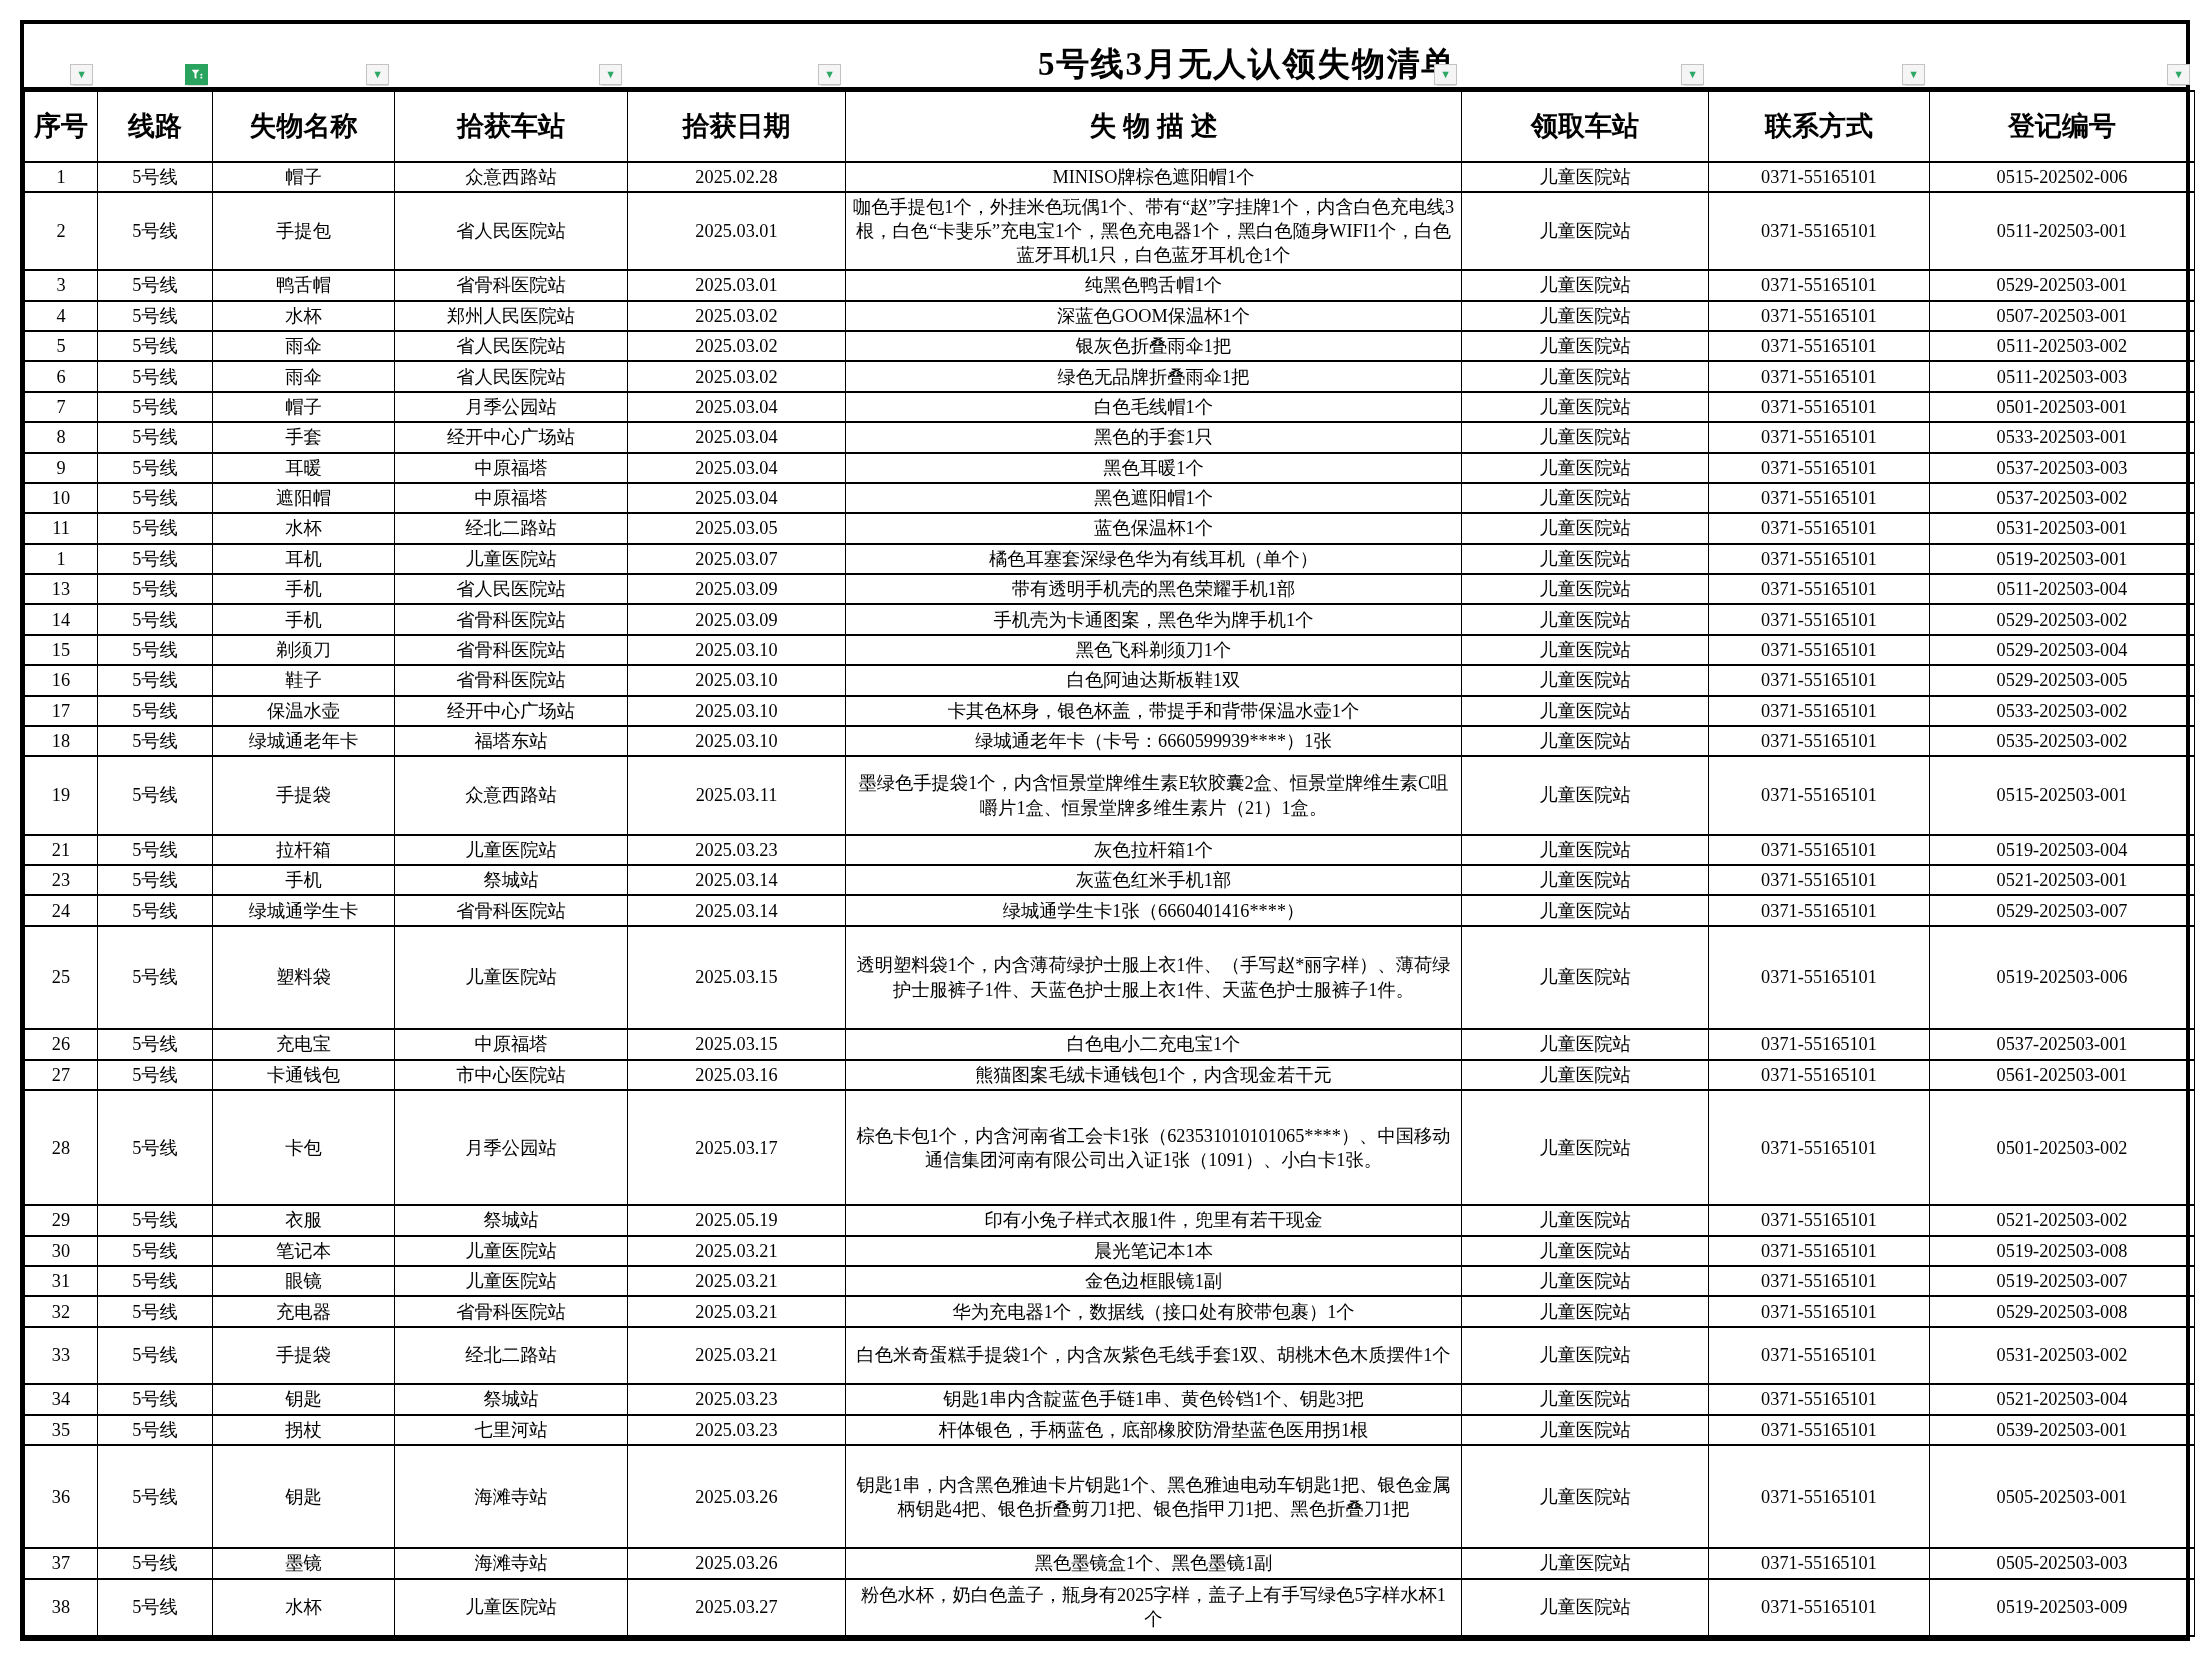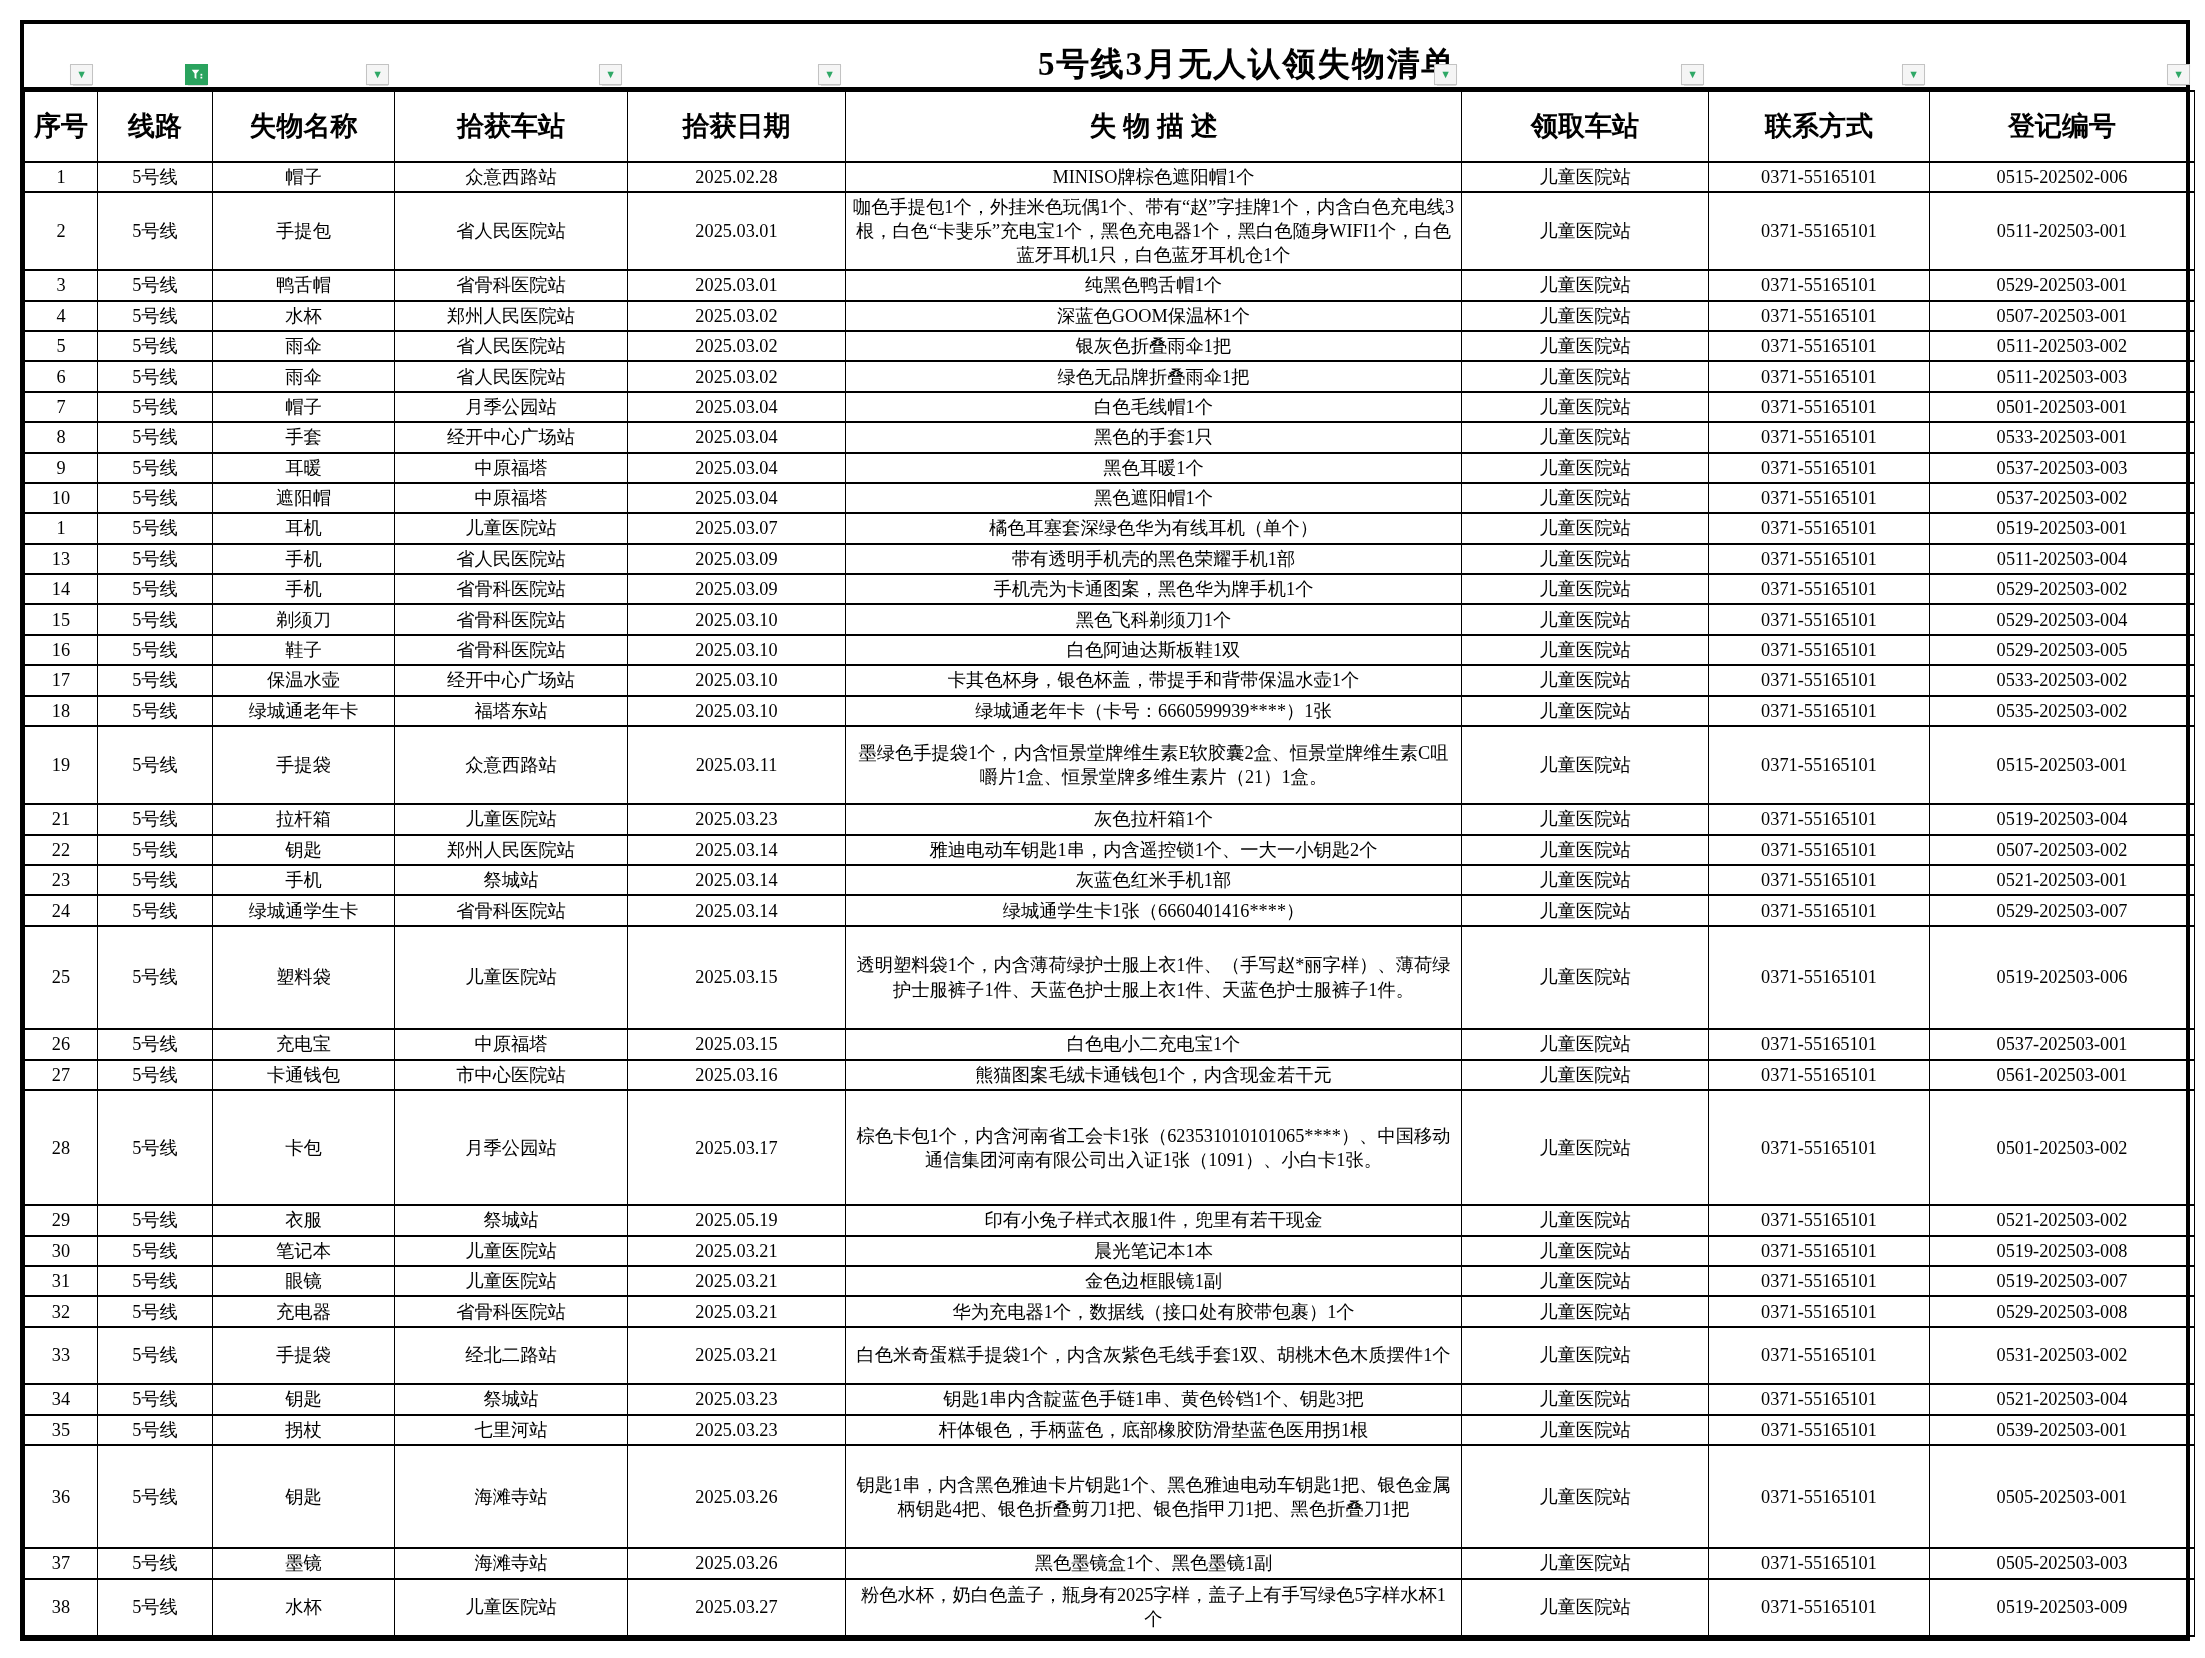--- a/index.html
+++ b/index.html
@@ -195,20 +195,31 @@
     <td>5号线</td>
     <td>遮阳帽</td>
     <td>中原福塔</td>
     <td>2025.03.04</td>
     <td class="c-desc">黑色遮阳帽1个</td>
     <td>儿童医院站</td>
     <td>0371-55165101</td>
     <td>0537-202503-002</td>
   </tr>
         <tr>
+    <td>11</td>
+    <td>5号线</td>
+    <td>水杯</td>
+    <td>经北二路站</td>
+    <td>2025.03.05</td>
+    <td class="c-desc">蓝色保温杯1个</td>
+    <td>儿童医院站</td>
+    <td>0371-55165101</td>
+    <td>0531-202503-001</td>
+  </tr>
+        <tr>
     <td>1</td>
     <td>5号线</td>
     <td>耳机</td>
     <td>儿童医院站</td>
     <td>2025.03.07</td>
     <td class="c-desc">橘色耳塞套深绿色华为有线耳机（单个）</td>
     <td>儿童医院站</td>
     <td>0371-55165101</td>
     <td>0519-202503-001</td>
   </tr>
@@ -292,31 +303,20 @@
         <tr>
     <td>21</td>
     <td>5号线</td>
     <td>拉杆箱</td>
     <td>儿童医院站</td>
     <td>2025.03.23</td>
     <td class="c-desc">灰色拉杆箱1个</td>
     <td>儿童医院站</td>
     <td>0371-55165101</td>
     <td>0519-202503-004</td>
-  </tr>
-        <tr>
-    <td>22</td>
-    <td>5号线</td>
-    <td>钥匙</td>
-    <td>郑州人民医院站</td>
-    <td>2025.03.14</td>
-    <td class="c-desc">雅迪电动车钥匙1串，内含遥控锁1个、一大一小钥匙2个</td>
-    <td>儿童医院站</td>
-    <td>0371-55165101</td>
-    <td>0507-202503-002</td>
   </tr>
         <tr>
     <td>23</td>
     <td>5号线</td>
     <td>手机</td>
     <td>祭城站</td>
     <td>2025.03.14</td>
     <td class="c-desc">灰蓝色红米手机1部</td>
     <td>儿童医院站</td>
     <td>0371-55165101</td>

